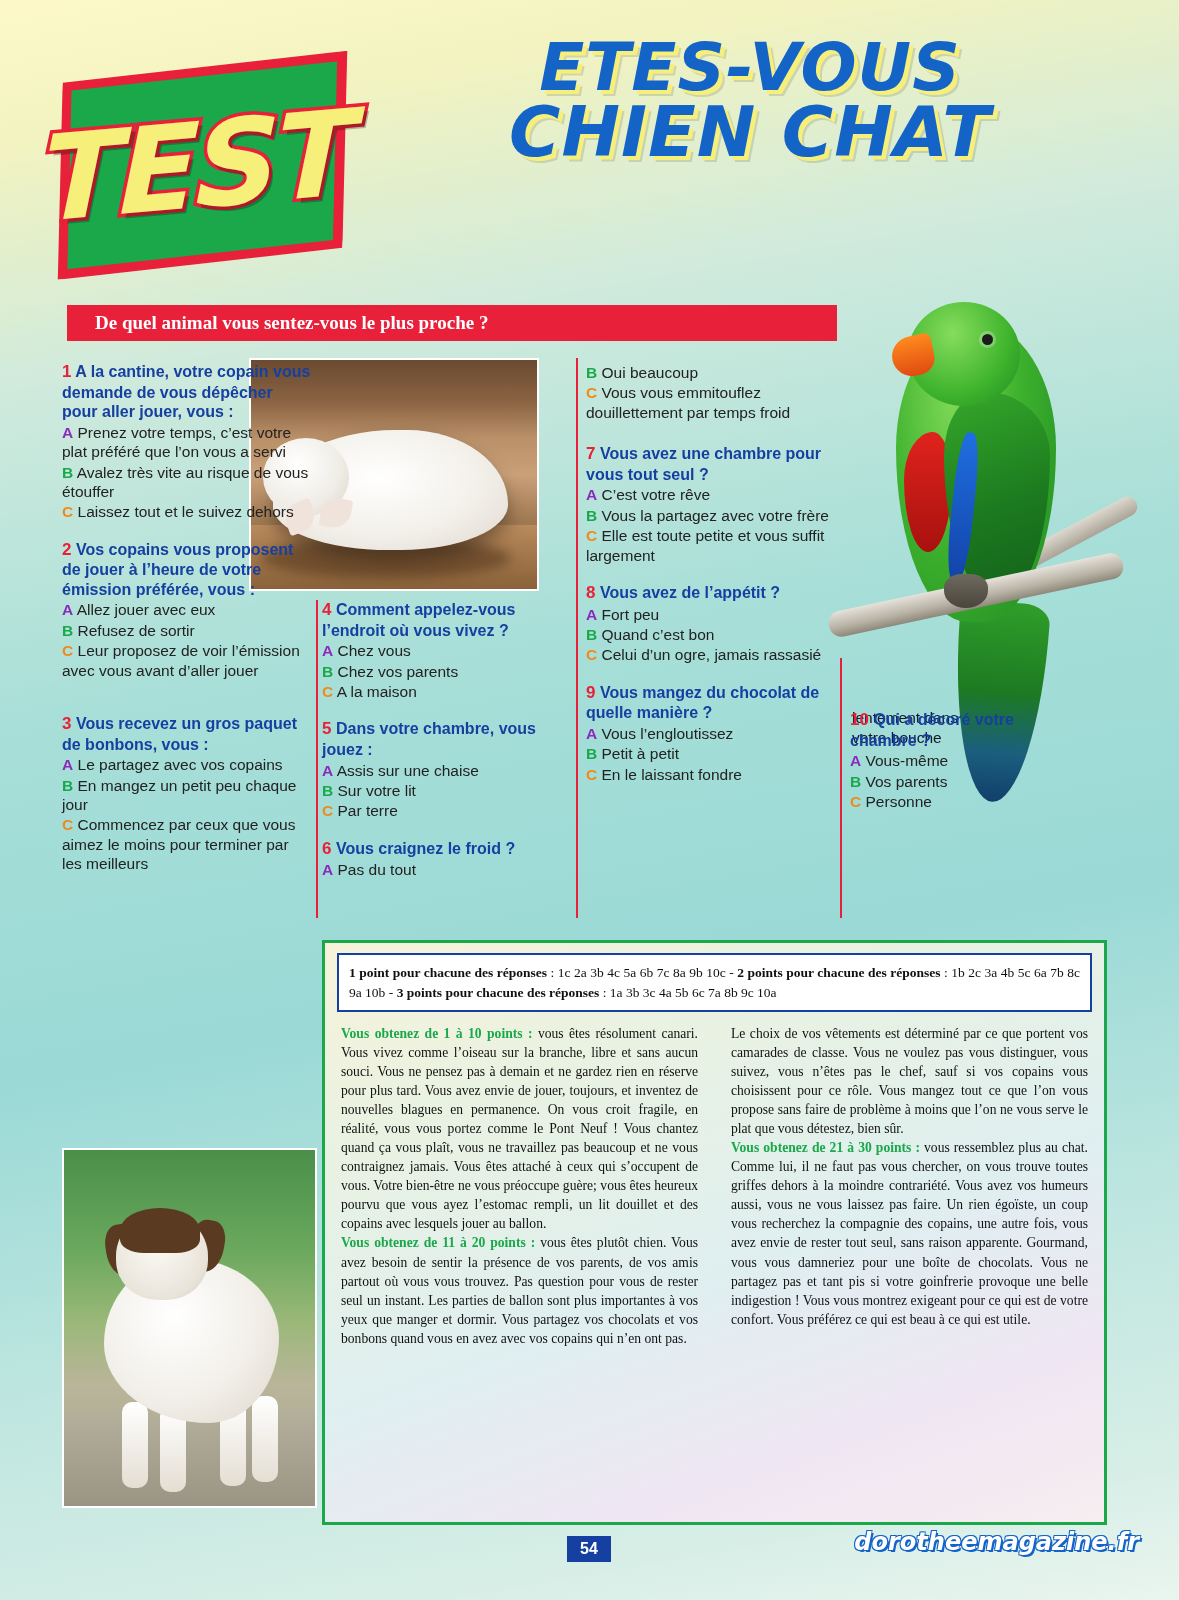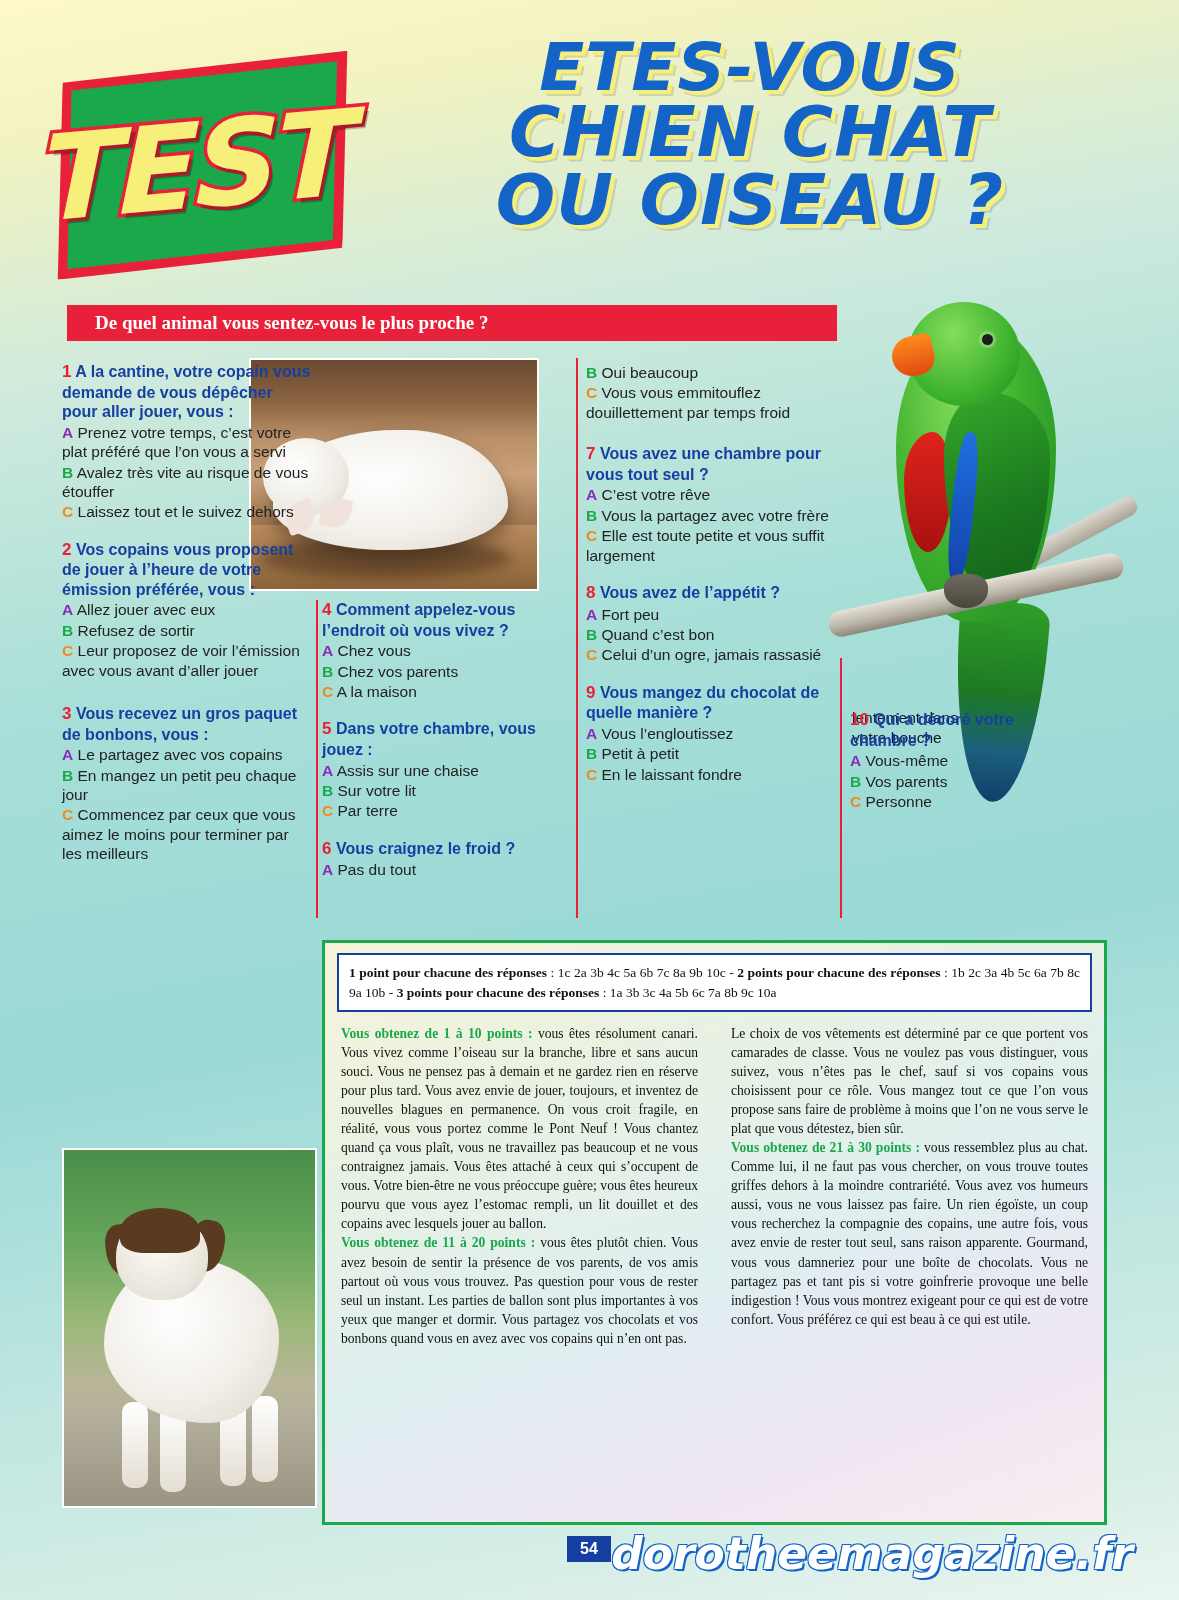--- a/index.html
+++ b/index.html
@@ -251,43 +251,42 @@
   .results .lead { color:#1aa84a; font-weight:bold; }
   .results p { margin:0 0 0 0; }
 
   
   .page-number {
     position:absolute; left:567px; top:1536px; width:44px; height:26px;
     background:#153fa0; color:#ffffff; font-weight:bold; font-size:16px;
     display:flex; align-items:center; justify-content:center;
   }
   .footer-brand {
-    position:absolute; right:46px; top:1528px;
+    position:absolute; right:40px; top:1528px;
     font-family:"DejaVu Sans", sans-serif;
-    font-weight:bold; font-style:italic; font-size:44px;
+    font-weight:bold; font-style:italic; font-size:24px;
     color:#ffffff;
     text-shadow: 2px 2px 0 #1464c8, -1px -1px 0 #1464c8, 1px -1px 0 #1464c8, -1px 1px 0 #1464c8;
     letter-spacing:0px;
   }
 </style>
 </head>
 <body>
 
 <div class="page">
 
   <div class="test-logo">
     <div class="plate"></div>
     <div class="plate2"></div>
     <div class="word">TEST</div>
   </div>
 
   <div class="main-title">
     <div class="l1">ETES-VOUS</div>
     <div class="l2">CHIEN CHAT</div>
-    <div class="l3">OU OISEAU ?</div>
   </div>
 
   <div class="subbanner">
     <span>De quel animal vous sentez-vous le plus proche ?</span>
   </div>
 
   <div class="photo photo-cat">
     <div class="cat-floor"></div>
     <div class="cat-shadow"></div>
     <div class="cat-body"></div>
@@ -343,21 +342,21 @@
     <div class="q" style="margin-top:18px;">
       <div class="qhead">
         <span class="qnum">2</span>
         <span>Vos copains vous proposent de jouer à l’heure de votre émission préférée, vous :</span>
       </div>
       <div class="ans"><span class="k kA">A</span> <span>Allez jouer avec eux</span></div>
       <div class="ans"><span class="k kB">B</span> <span>Refusez de sortir</span></div>
       <div class="ans"><span class="k kC">C</span> <span>Leur proposez de voir l’émission avec vous avant d’aller jouer</span></div>
     </div>
 
-    <div class="q" style="margin-top:24px;">
+    <div class="q" style="margin-top:34px;">
       <div class="qhead">
         <span class="qnum">3</span>
         <span>Vous recevez un gros paquet de bonbons, vous :</span>
       </div>
       <div class="ans"><span class="k kA">A</span> <span>Le partagez avec vos copains</span></div>
       <div class="ans"><span class="k kB">B</span> <span>En mangez un petit peu chaque jour</span></div>
       <div class="ans"><span class="k kC">C</span> <span>Commencez par ceux que vous aimez le moins pour terminer par les meilleurs</span></div>
     </div>
 
   </div>

